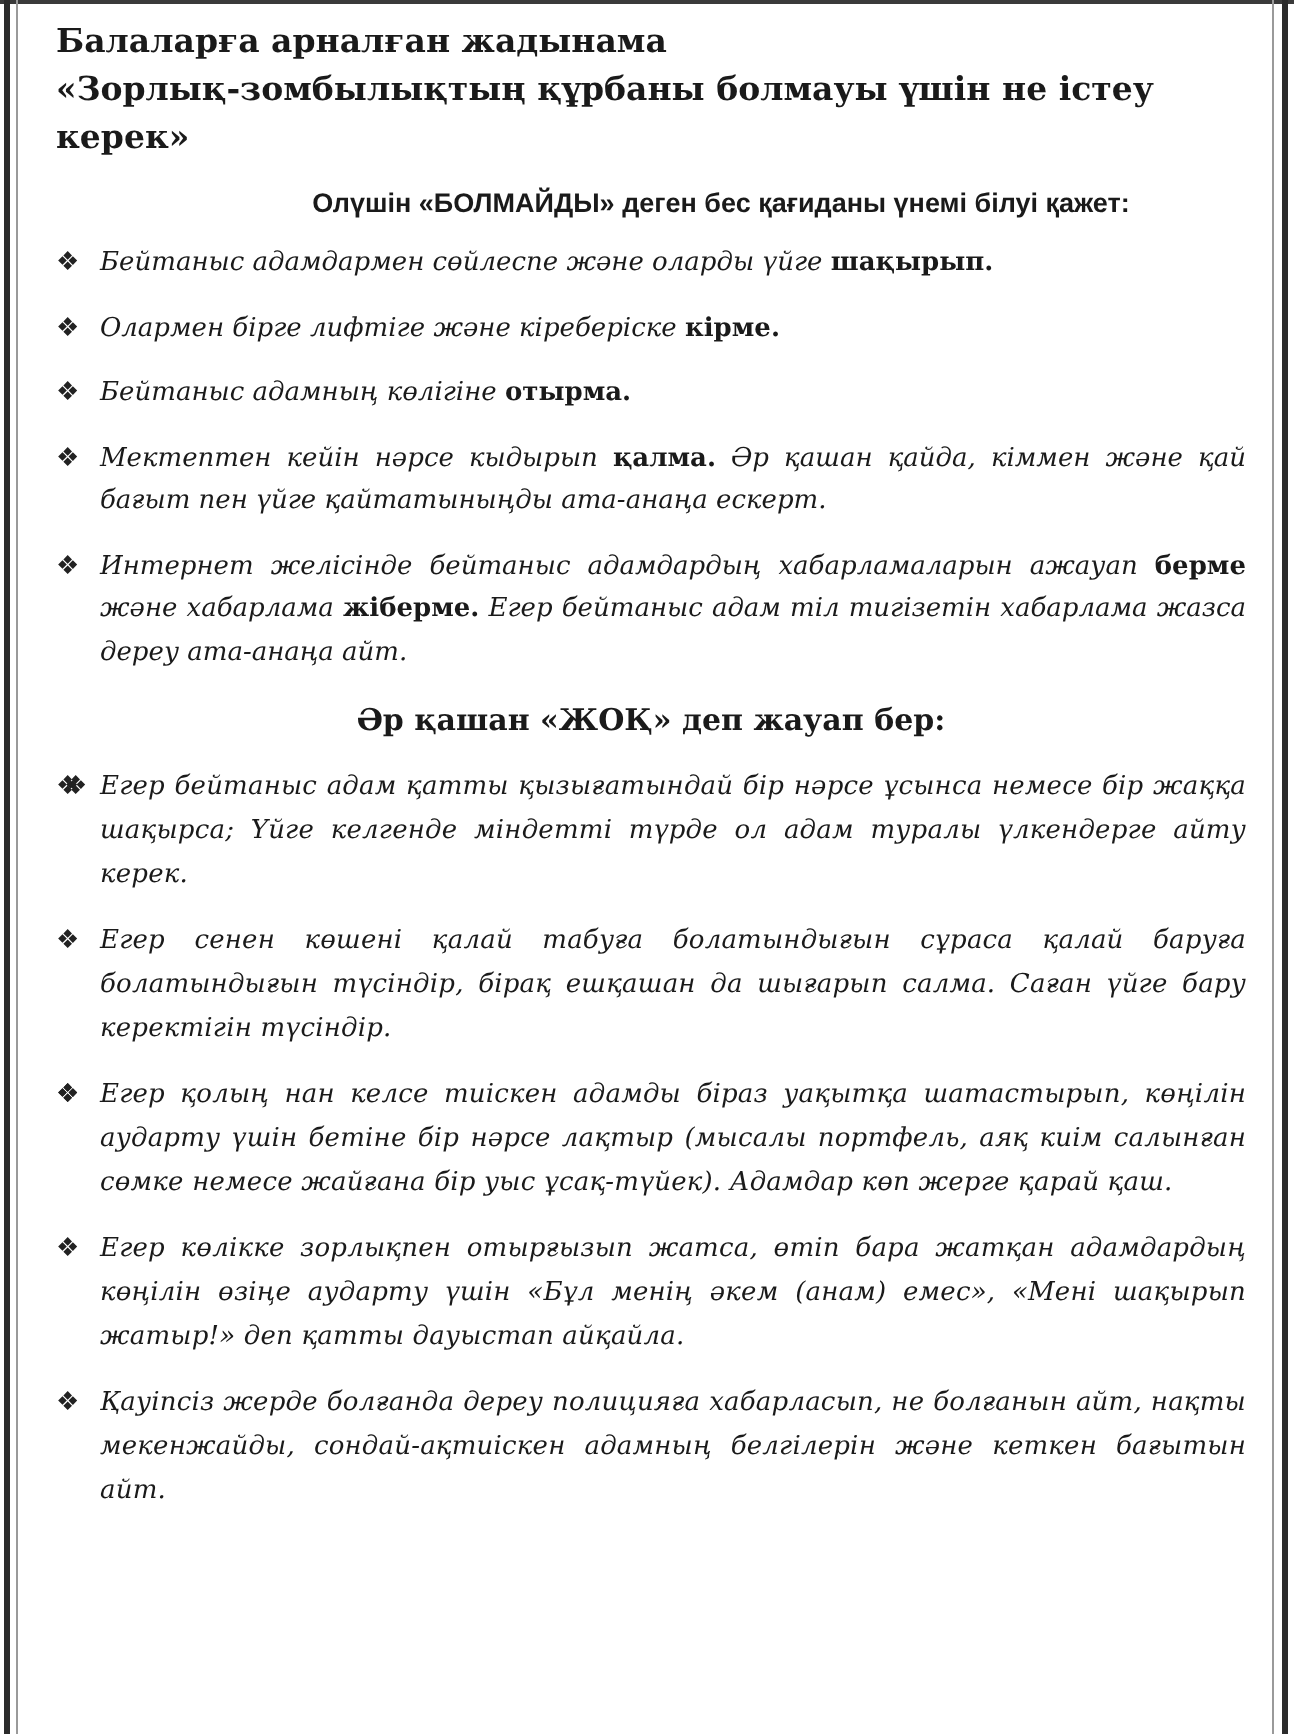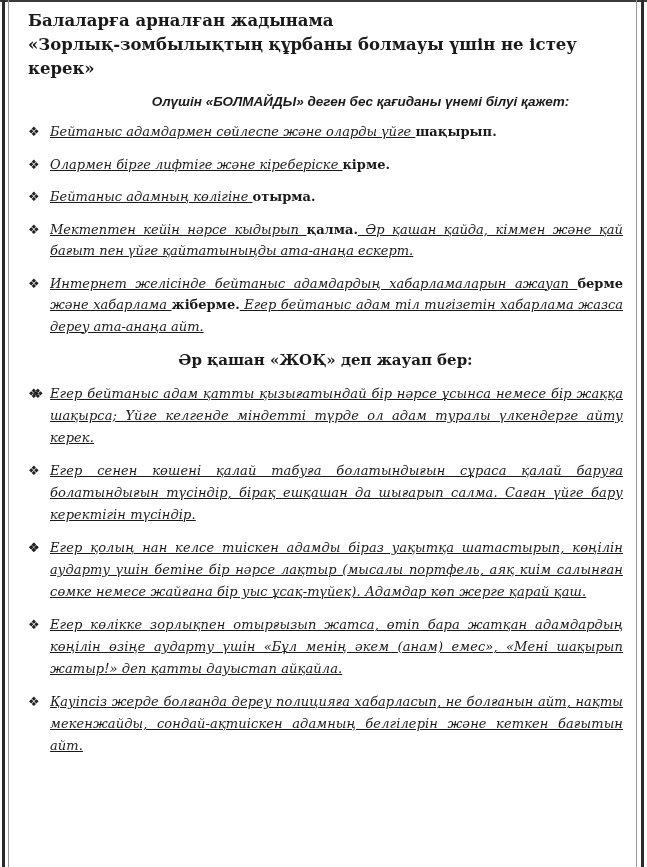--- a/index.html
+++ b/index.html
@@ -8,26 +8,26 @@
   .frame-outer-left { position:absolute; left:2px; top:0; width:3px; height:867px; background:#2b2b2b; }
   .frame-inner-left { position:absolute; left:8px; top:0; width:1px; height:867px; background:#9a9a9a; }
   .frame-outer-right { position:absolute; left:641px; top:0; width:3px; height:867px; background:#2b2b2b; }
   .frame-inner-right { position:absolute; left:636px; top:0; width:1px; height:867px; background:#9a9a9a; }
   .frame-top { position:absolute; left:0; top:0; width:647px; height:2px; background:#3a3a3a; }
   .page { position:absolute; left:28px; top:0; width:595px; }
   .title { text-align:left; font-weight:bold; font-size:16.5px; line-height:24px; margin:0; }
   .title.t1 { margin-top:9px; }
   .subhead { font-family:"Liberation Sans", sans-serif; font-weight:bold; font-size:13.5px;
              text-align:center; margin:0; }
-  .subhead.s1 { padding-left:70px; margin-top:12px; line-height:18px;font-style:italic; }
+  .subhead.s1 { padding-left:70px; margin-top:12px; line-height:18px; }
   .subhead.s2 { margin-top:13px; line-height:20px; font-family:"DejaVu Serif", serif; font-size:15px; }
   ul { list-style:none; margin:0; padding:0; }
   li { position:relative; padding-left:22px; font-size:13px; line-height:21.5px; text-align:justify; }
   li .bullet { position:absolute; left:0; top:0; font-size:13px; font-style:normal; color:#222; }
-  li .it { font-style:italic;text-decoration:underline; }
+  li .it { font-style:italic; }
   li .b { font-weight:bold; font-style:normal; }
   .list1 { margin-top:10px; }
   .list1 li { margin-bottom:11px; }
   .list2 { margin-top:13px; }
   .list2 li { margin-bottom:11px; line-height:22px; letter-spacing:0.1px; }
   .list2 li.first .bullet { left:4px; }
 </style>
 </head>
 <body>
 

